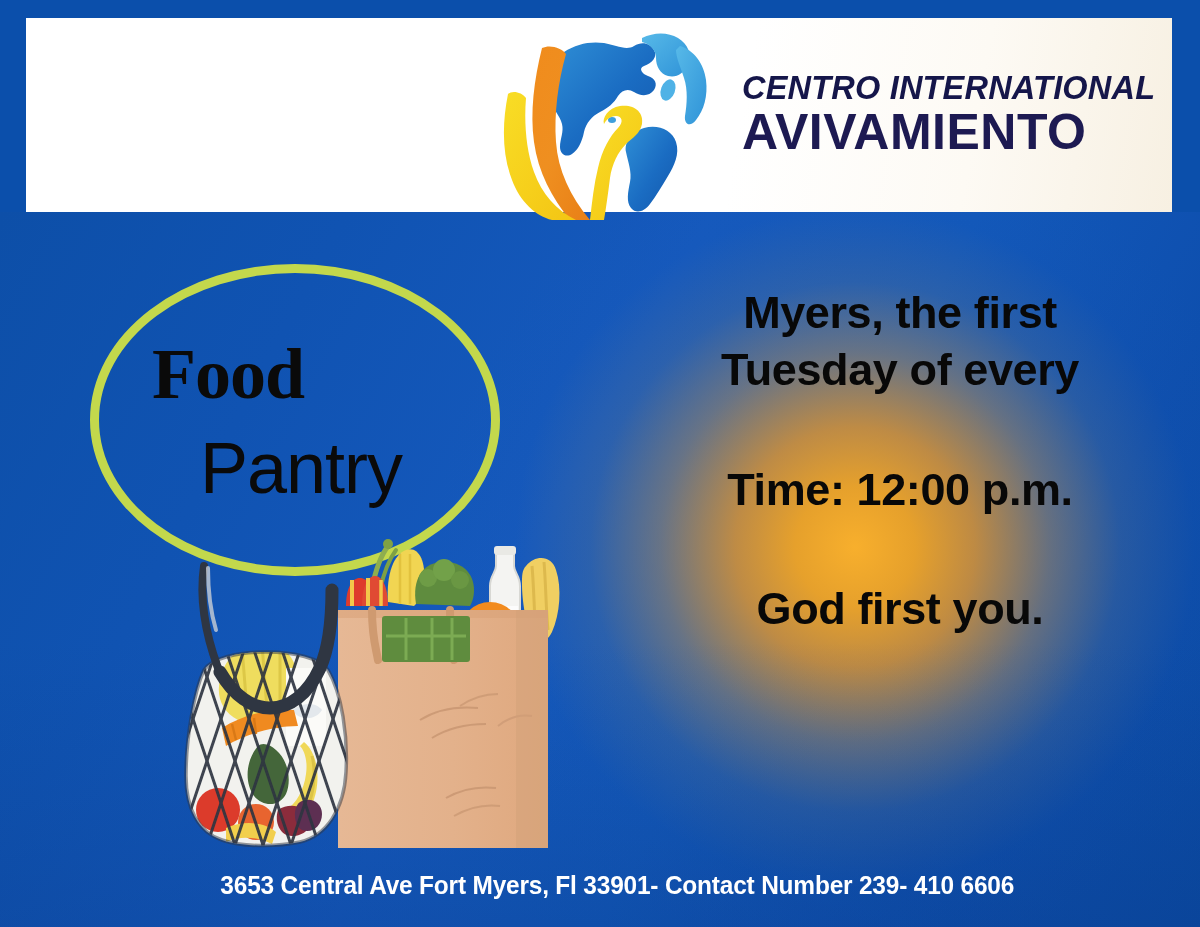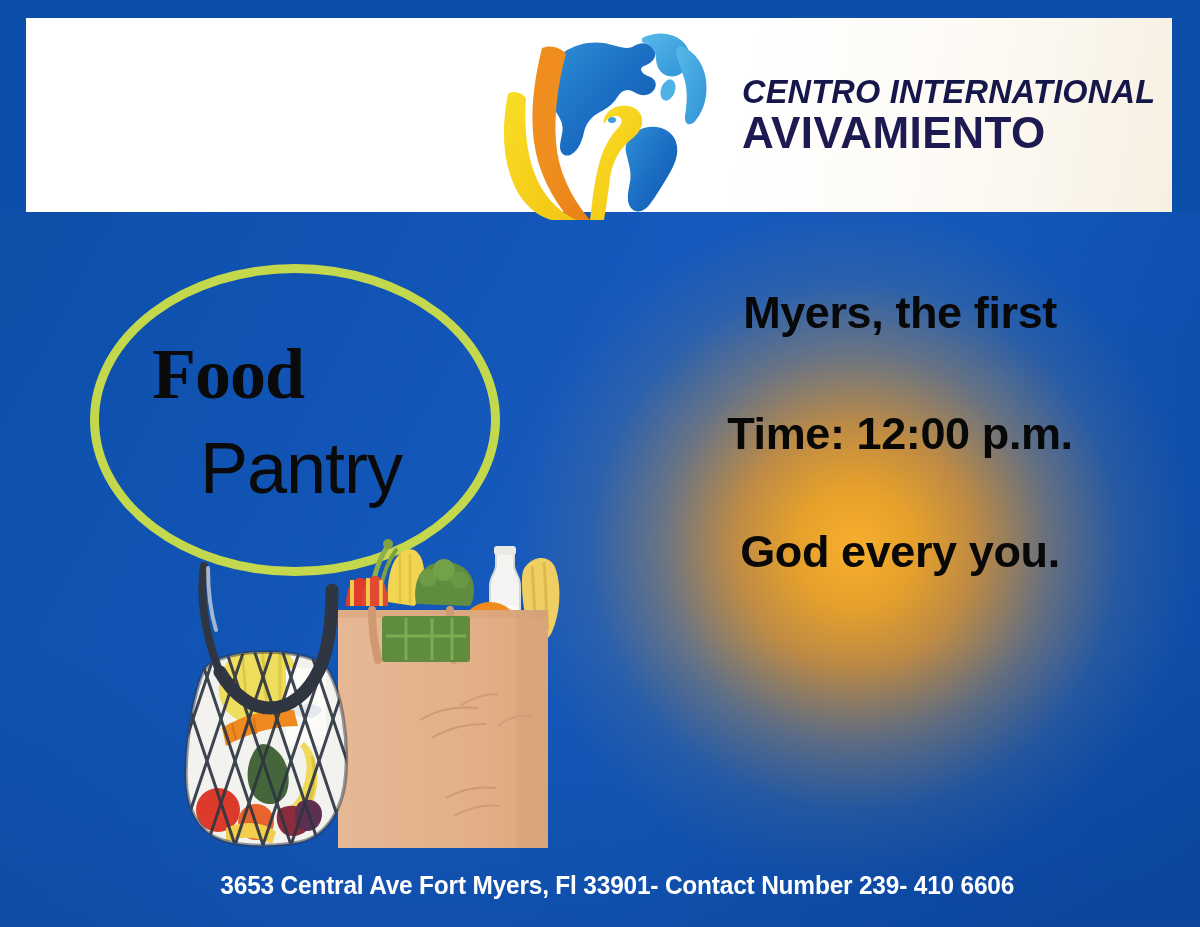--- a/index.html
+++ b/index.html
@@ -98,21 +98,21 @@
   #centro-line{
     font-family:"Liberation Sans", sans-serif;
     font-weight:bold; font-style:italic;
     font-size:32.5px; letter-spacing:0.2px;
     color:#15164a; line-height:1.05;
     white-space:nowrap;
   }
   #avivamiento-line{
     font-family:"Liberation Sans", sans-serif;
     font-weight:bold;
-    font-size:44px; letter-spacing:0.5px;
+    font-size:50px; letter-spacing:0.5px;
     color:#1d1a52; line-height:1.02;
     margin-top:2px;
     white-space:nowrap;
   }
 
   
   #pantry-block{
     position:absolute; left:60px; top:240px;
     width:560px; height:620px;
   }
@@ -427,23 +427,24 @@
         <path d="M58 158 C44 120 40 84 44 56" stroke="#2f3642" stroke-width="8" fill="none" stroke-linecap="round"></path>
         <path d="M60 162 C74 186 92 198 110 198 C130 198 148 184 160 158
                  C168 140 172 110 172 80" stroke="#2f3642" stroke-width="13" fill="none" stroke-linecap="round"></path>
         <path d="M56 120 C50 100 48 78 48 58" stroke="#c9ced6" stroke-width="4" fill="none" stroke-linecap="round" opacity="0.8"></path>
       </svg>
     </div>
   </div>
 
   <div id="message-block">
     <div class="msg-line">Myers, the first</div>
+    <div class="msg-line">Tuesday of every</div>
     <div id="msg-gap-1"></div>
     <div class="msg-line">Time: 12:00 p.m.</div>
     <div id="msg-gap-2"></div>
-    <div class="msg-line">God every you.</div>
+    <div class="msg-line">God first you.</div>
   </div>
 
   <div id="footer">
     <span id="footer-text">3653 Central Ave Fort Myers, Fl 33901- Contact Number  239- 410 6606</span>
   </div>
 
 </div>
 
 </body></html>

